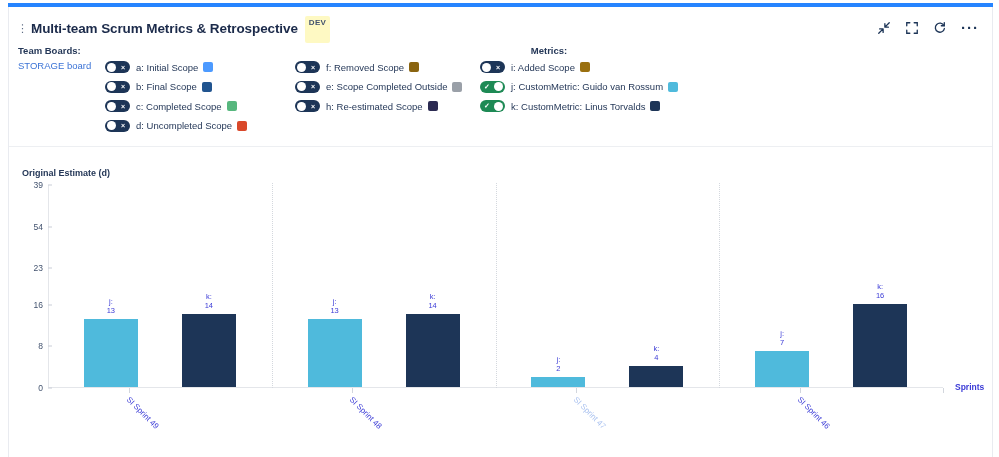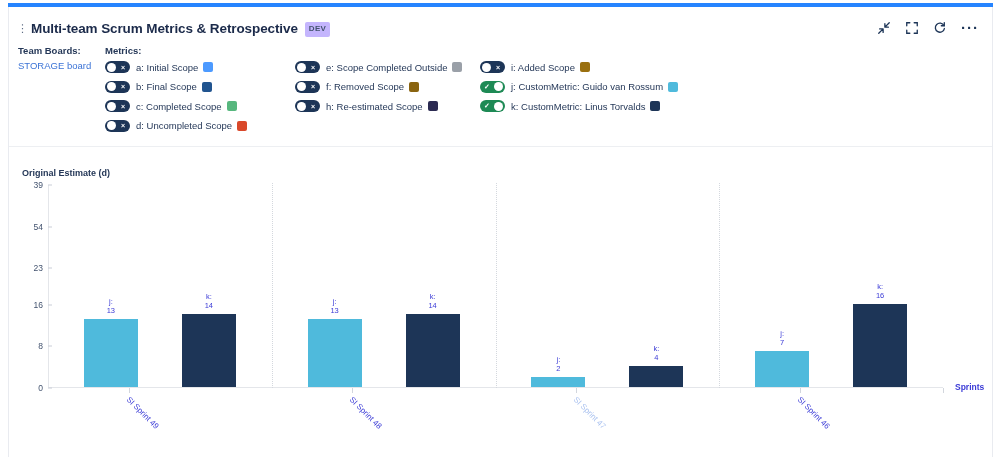--- a/index.html
+++ b/index.html
@@ -43,23 +43,23 @@
     user-select: none;
   }
   .title {
     font-size: 13.5px; font-weight: bold; color: #1b2a4a;
     letter-spacing: -0.1px;
     white-space: nowrap;
   }
   .badge-dev {
     margin-left: 7px;
     font-size: 8px; font-weight: bold;
-    color: #42526e; background: #c4b5fd;
+    color: #42526e; background: #fef9c3;
     border-radius: 2px;
-    padding: 2px 4px 4px 4px;
+    padding: 2px 4px 16px 4px;
     letter-spacing: 0.3px;
     position: relative; top: 1px;
   }
   .header-actions {
     margin-left: auto; margin-right: 14px;
     display: flex; align-items: center; gap: 14px;
   }
   .hicon { width: 14px; height: 14px; display: block; color: #1d3557; cursor: pointer; }
   .hicon svg { display: block; }
   .dots {
@@ -74,21 +74,21 @@
   }
   .boards-col { width: 97px; padding-left: 10px; }
   .col-label {
     font-size: 9.5px; font-weight: bold; color: #253858;
     margin-bottom: 4px;
   }
   .board-link {
     font-size: 9.5px; color: #3b73d6; cursor: pointer;
     display: block;
   }
-  .metrics-col { flex: 1; }
+  .metrics-col { flex: 1; text-align: center; }
   .metrics-grid {
     display: flex;
   }
   .mcol { display: flex; flex-direction: column; gap: 5.5px; }
   .mcol.c1 { width: 190px; }
   .mcol.c2 { width: 185px; }
   .mcol.c3 { width: 200px; }
   .metric-item {
     display: flex; align-items: center;
     height: 14px; cursor: pointer;
@@ -285,30 +285,30 @@
             <span class="swatch" style="background:#d9482a"></span>
           </div>
         </div>
 
         <div class="mcol c2">
           <div class="metric-item">
             <span class="toggle off">
                 <span class="knob"></span>
                 <span class="tmark">×</span>
               </span>
+            <span class="metric-label">f: Removed Scope</span>
+            <span class="swatch" style="background:#8a6410"></span>
+          </div>
+          <div class="metric-item">
+            <span class="toggle off">
+                <span class="knob"></span>
+                <span class="tmark">×</span>
+              </span>
             <span class="metric-label">e: Scope Completed Outside</span>
             <span class="swatch" style="background:#9aa0a8"></span>
-          </div>
-          <div class="metric-item">
-            <span class="toggle off">
-                <span class="knob"></span>
-                <span class="tmark">×</span>
-              </span>
-            <span class="metric-label">f: Removed Scope</span>
-            <span class="swatch" style="background:#8a6410"></span>
           </div>
           <div class="metric-item">
             <span class="toggle off">
                 <span class="knob"></span>
                 <span class="tmark">×</span>
               </span>
             <span class="metric-label">h: Re-estimated Scope</span>
             <span class="swatch" style="background:#2b2a52"></span>
           </div>
         </div>

